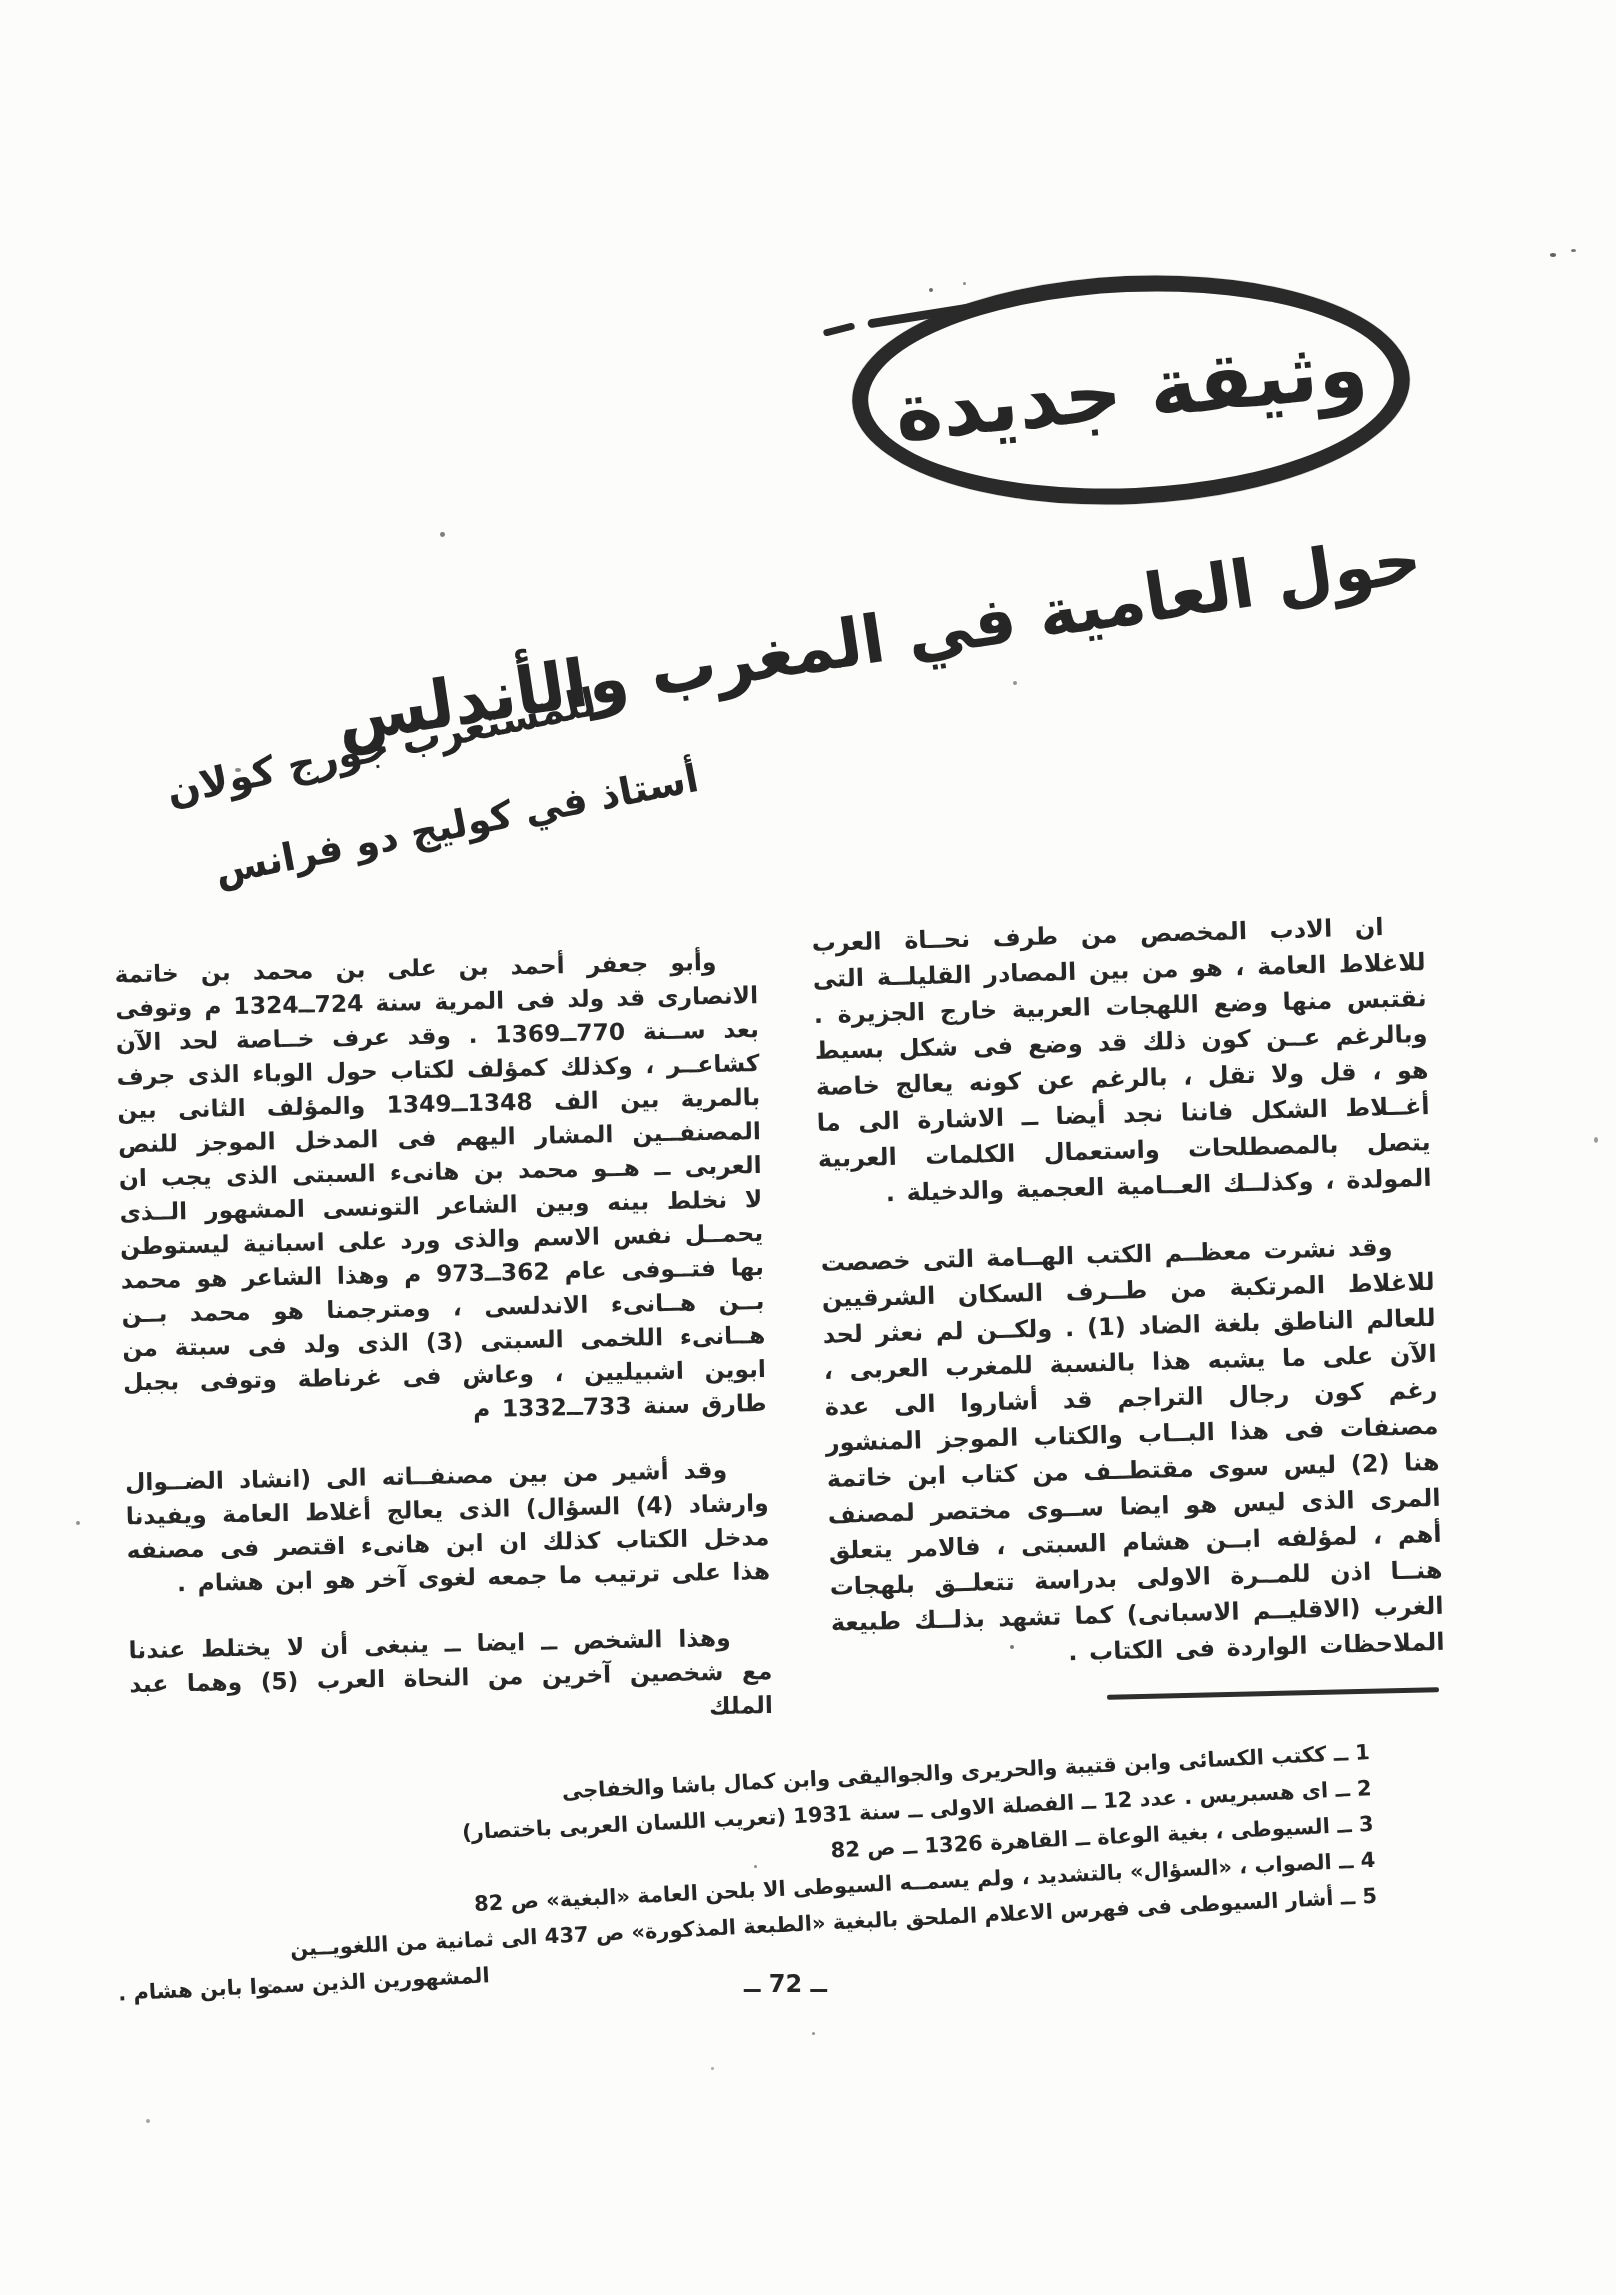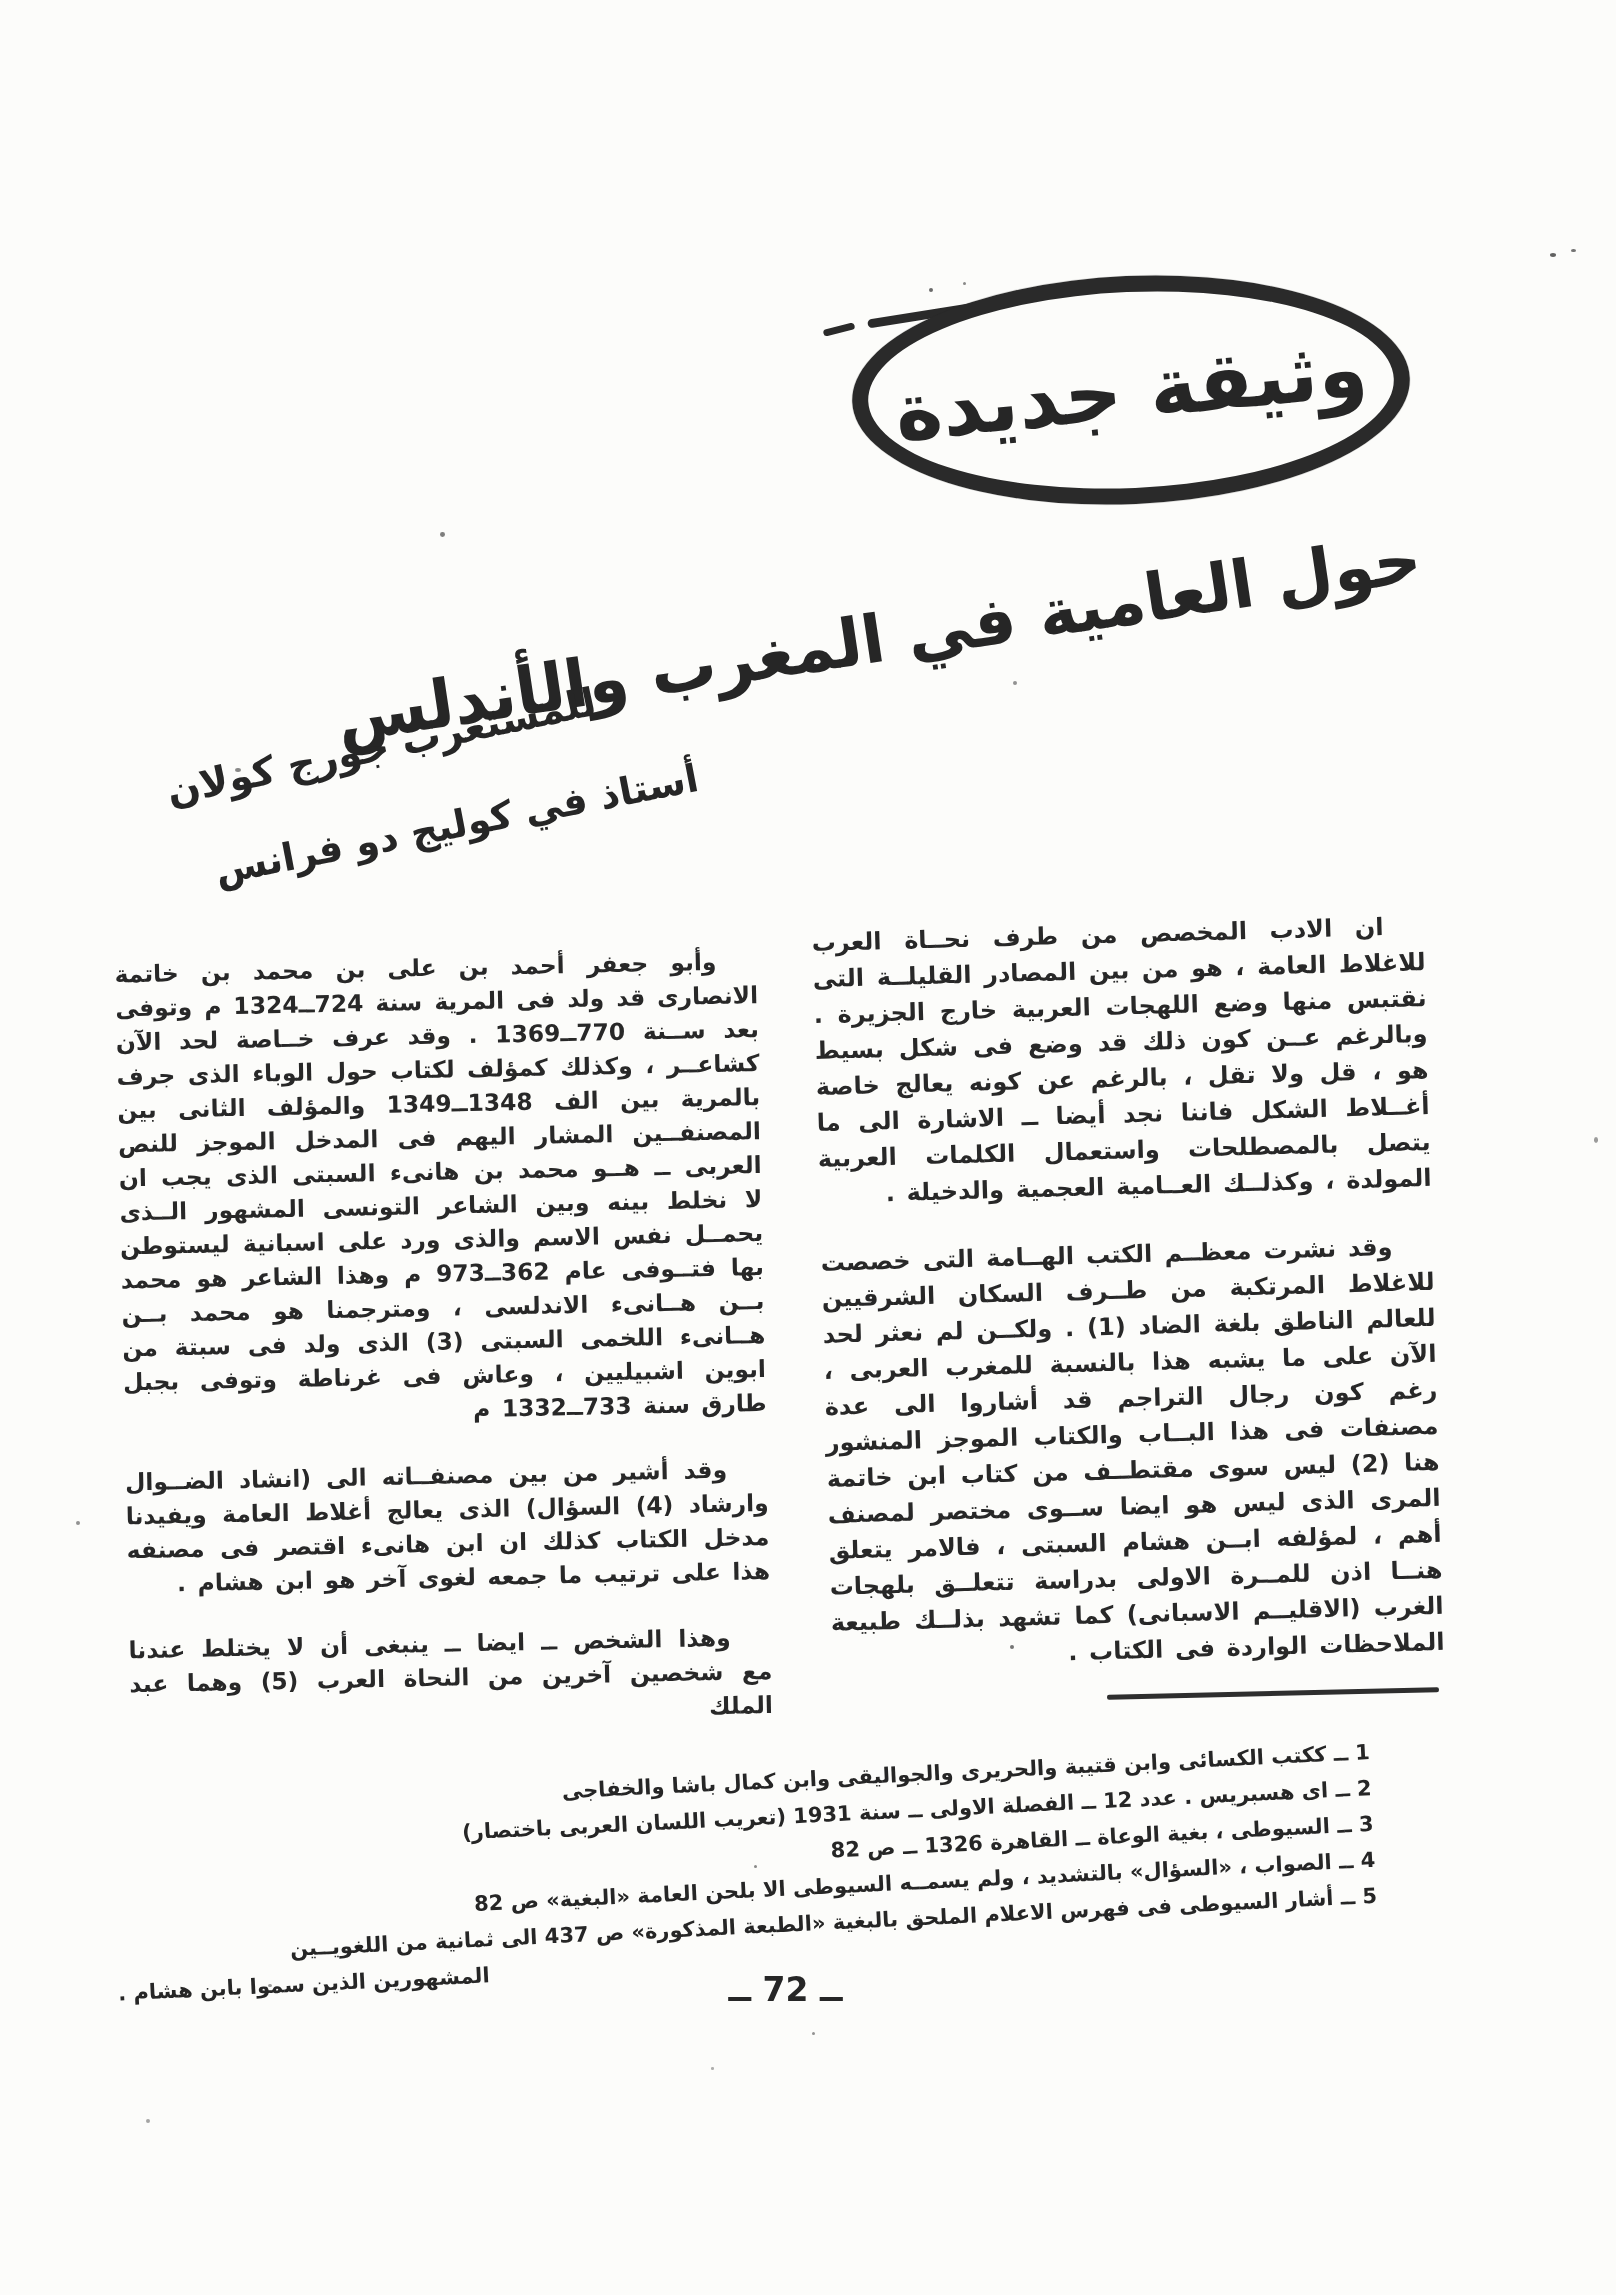--- a/index.html
+++ b/index.html
@@ -157,21 +157,21 @@
     text-align: left;
   }
 
   
   .page-number {
     position: absolute;
     left: 710px;
     top: 1970px;
     width: 151px;
     text-align: center;
-    font-size: 33px;
+    font-size: 24px;
     font-weight: bold;
     letter-spacing: 4.1px;
   }
 
   
   .speck {
     position: absolute;
     background: #3a3a3a;
     border-radius: 50%;
   }

